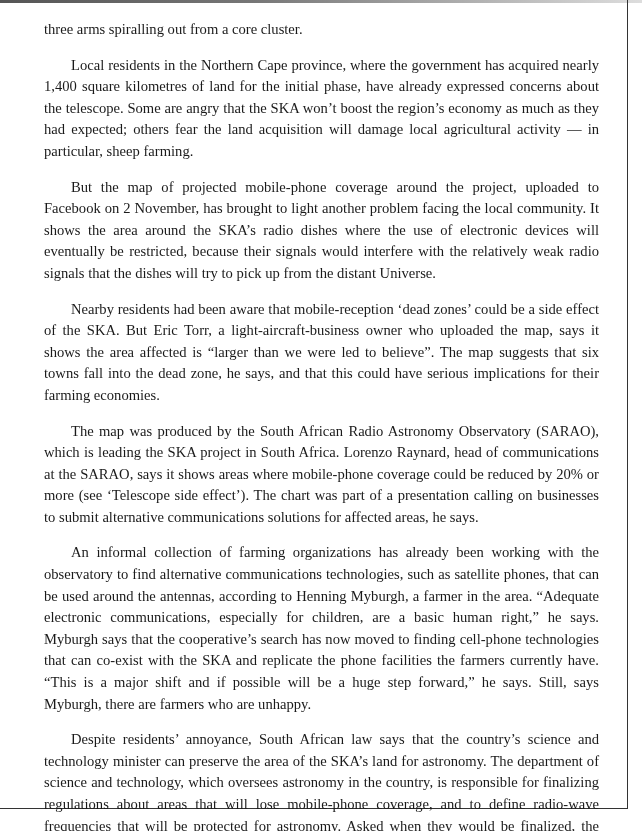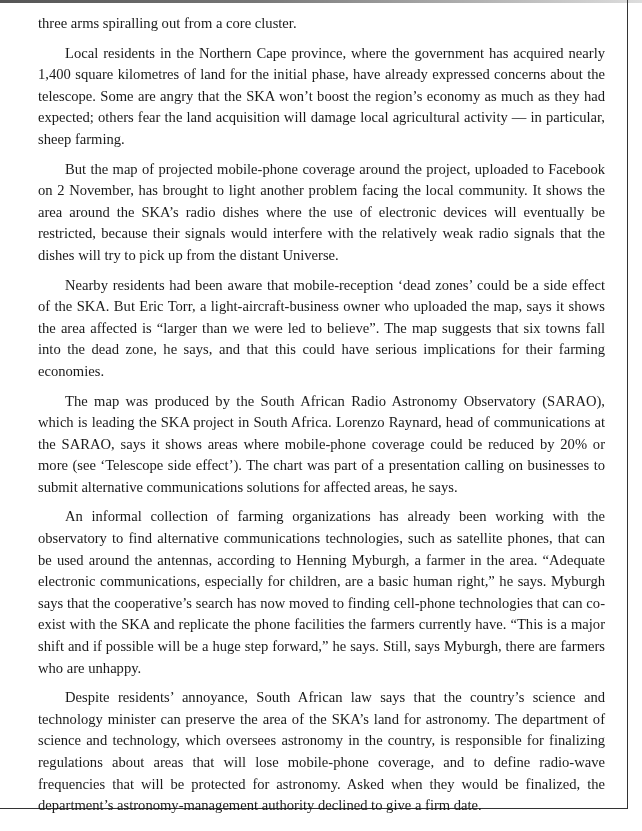--- a/index.html
+++ b/index.html
@@ -14,21 +14,21 @@
   .right-border {
     position: absolute; left: 627px; top: 0; width: 1px; height: 809px; background: #333;
   }
   .bottom-border {
     position: absolute; left: 0; top: 808px; width: 628px; height: 1px; background: #333;
   }
   .page {
     position: absolute; left: 30px; top: 5px; width: 583px;
     font-size: 14.6px; line-height: 21.6px; text-align: justify;
   }
-  .page p { margin: 8px; }
+  .page p { margin: 14px; }
   .indent { text-indent: 27px; }
   .gap { height: 20px; }
   .question { display: flex; }
   .q-num { width: 30px; flex: none; }
   .q-text { flex: 1; }
   .options { display: grid; grid-template-columns: 197px 260px; padding-left: 30px; }
   .opt { white-space: nowrap; }
 </style>
 </head>
 <body>

